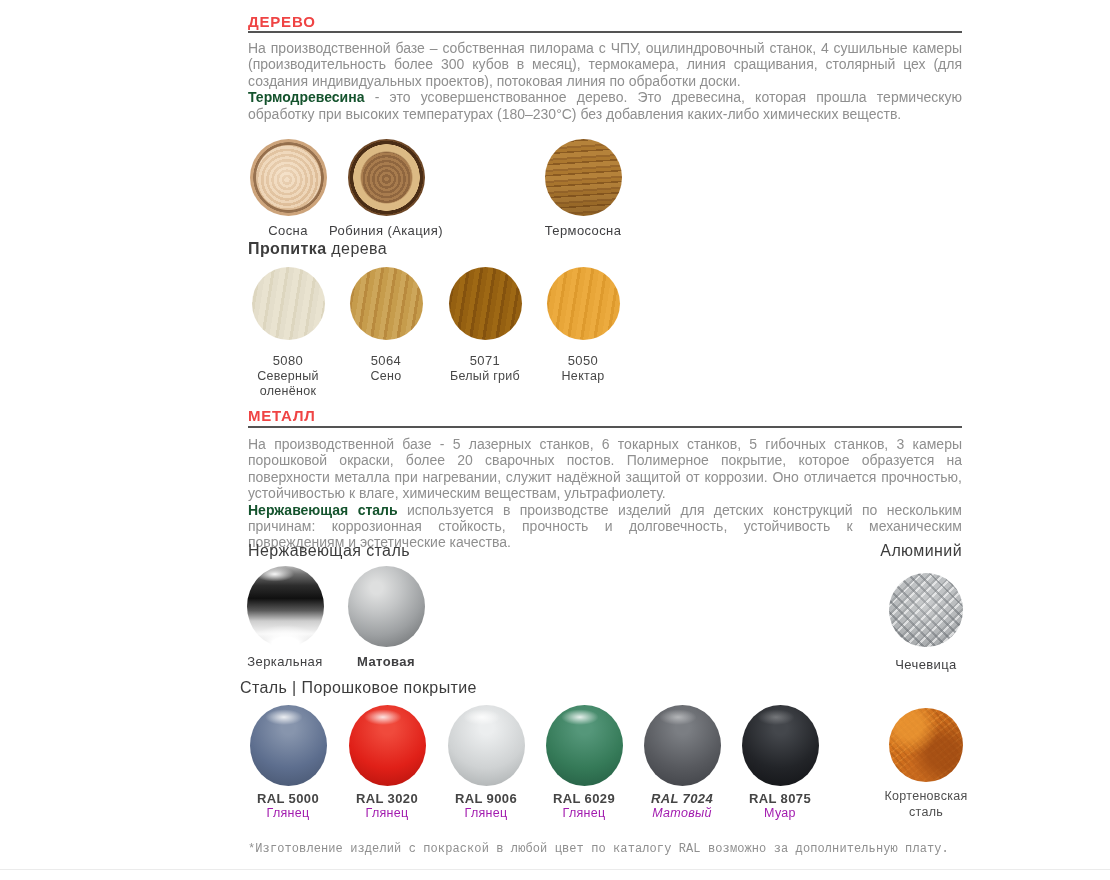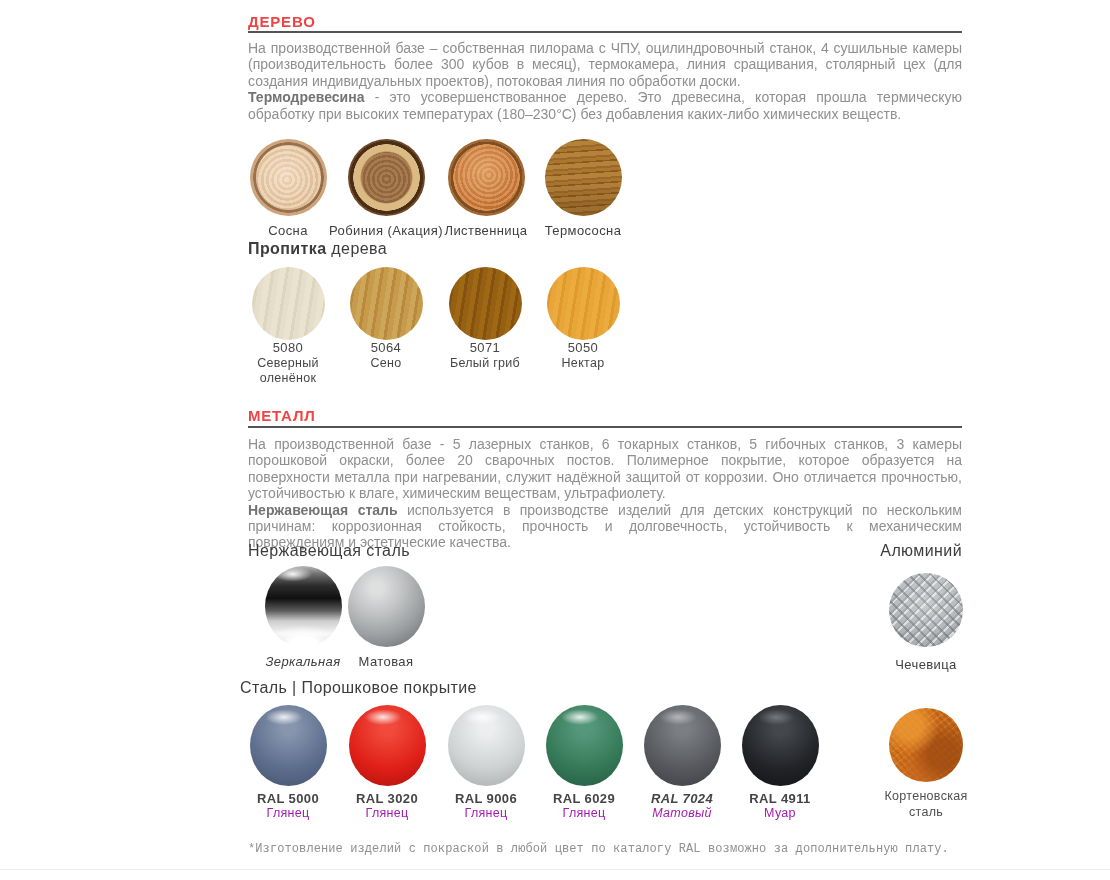--- a/index.html
+++ b/index.html
@@ -7,35 +7,35 @@
         font-family:"Liberation Sans",sans-serif;}
   .abs{position:absolute;}
 
   
   .sec-title{font-size:15px;font-weight:bold;color:#ef4444;letter-spacing:.8px;}
   .rule{height:2px;background:#545454;}
 
   
   .copy{width:714px;font-size:14px;line-height:16.4px;color:#8f8f8f;text-align:justify;}
   .copy p{margin:0;}
-  .copy .lead{font-weight:bold;color:#737373;}
+  .copy .lead{font-weight:bold;color:#14532d;}
 
   
   .sub-title{font-size:16px;color:#3c3c3c;letter-spacing:.4px;}
   .sub-title .lead{font-weight:600;}
 
   
   .swatch{position:absolute;width:110px;text-align:center;}
   .disc{border-radius:50%;margin:0 auto;}
   .d77{width:77px;height:77px;}
   .d73{width:73px;height:73px;}
   .d74{width:74px;height:74px;}
   .sphere{width:77px;height:81px;border-radius:50%;margin:0 auto;}
   .sw-label{margin-top:7px;font-size:13px;color:#3f3f41;letter-spacing:.4px;}
-  .code-label{margin-top:0;font-size:13px;color:#474747;letter-spacing:.4px;line-height:15.5px;}
+  .code-label{margin-top:13px;font-size:13px;color:#474747;letter-spacing:.4px;line-height:15.5px;}
   .name-label{font-size:12.5px;color:#474747;letter-spacing:.3px;line-height:15.5px;width:94px;margin:0 auto;}
   .ral-code{margin-top:5px;font-size:13px;font-weight:600;color:#454545;letter-spacing:.4px;}
   .ral-finish{font-size:12.5px;color:#a21caf;letter-spacing:.3px;}
   .corten-name{margin-top:7px;font-size:12.5px;color:#4f4f4f;letter-spacing:.3px;line-height:15.5px;width:104px;margin-left:auto;margin-right:auto;}
 
   
   .c-pine{background:
     radial-gradient(circle at 50% 50%, rgba(0,0,0,0) 0 32px, rgba(130,90,55,.8) 33px 35px, #cda47b 35.5px),
     radial-gradient(circle at 45% 45%, rgba(255,244,228,.45), rgba(0,0,0,0) 62%),
     repeating-radial-gradient(circle at 48% 53%, #ecd2b3 0 2.6px, #dcba94 2.6px 5.2px);}
@@ -105,24 +105,20 @@
   </div>
 
   <div class="swatch" style="left:331px;top:139px;">
     <div class="disc d77 c-robinia"></div>
     <div class="sw-label" style="width:130px;margin-left:-10px;">Робиния (Акация)</div>
   </div>
   <div class="swatch" style="left:233px;top:139px;">
     <div class="disc d77 c-pine"></div>
     <div class="sw-label">Сосна</div>
   </div>
-  <div class="swatch" style="left:431px;top:139px;">
-    <div class="disc d77 c-larch"></div>
-    <div class="sw-label">Лиственница</div>
-  </div>
   <div class="swatch" style="left:528px;top:139px;">
     <div class="disc d77 c-thermo"></div>
     <div class="sw-label">Термососна</div>
   </div>
 
   <div class="abs sub-title" style="left:248px;top:240px;"><span class="lead">Пропитка</span><span> дерева</span></div>
 
   <div class="swatch" style="left:233px;top:267px;">
     <div class="disc d73 c-5080"></div>
     <div class="code-label">5080</div>
@@ -148,25 +144,25 @@
   <div class="abs rule" style="left:248px;top:426px;width:714px;"></div>
 
   <div class="abs copy" style="left:248px;top:436px;">
     <p>На производственной базе - 5 лазерных станков, 6 токарных станков, 5 гибочных станков, 3 камеры порошковой окраски, более 20 сварочных постов. Полимерное покрытие, которое образуется на поверхности металла при нагревании, служит надёжной защитой от коррозии. Оно отличается прочностью, устойчивостью к влаге, химическим веществам, ультрафиолету.</p>
     <p><span class="lead">Нержавеющая сталь</span><span> используется в производстве изделий для детских конструкций по нескольким причинам: коррозионная стойкость, прочность и долговечность, устойчивость к механическим повреждениям и эстетические качества.</span></p>
   </div>
 
   <div class="abs sub-title" style="left:248px;top:542px;">Нержавеющая сталь</div>
   <div class="abs sub-title" style="left:248px;top:542px;width:714px;text-align:right;">Алюминий</div>
 
-  <div class="swatch" style="left:248px;top:566px;font-style:italic;">
+  <div class="swatch" style="left:230px;top:566px;">
     <div class="sphere c-mirror"></div>
     <div class="sw-label">Зеркальная</div>
   </div>
-  <div class="swatch" style="left:331px;top:566px;">
+  <div class="swatch" style="left:331px;top:566px;font-weight:bold;">
     <div class="sphere c-matte"></div>
     <div class="sw-label">Матовая</div>
   </div>
 
   <div class="swatch" style="left:871px;top:573px;">
     <div class="disc d74 c-checker"></div>
     <div class="sw-label" style="margin-top:10px;">Чечевица</div>
   </div>
 
   <div class="abs sub-title" style="left:240px;top:679px;">Сталь | Порошковое покрытие</div>
@@ -191,21 +187,21 @@
     <div class="ral-code">RAL 6029</div>
     <div class="ral-finish">Глянец</div>
   </div>
   <div class="swatch" style="left:627px;top:705px;font-style:italic;">
     <div class="sphere ral c-ral7024"></div>
     <div class="ral-code">RAL 7024</div>
     <div class="ral-finish">Матовый</div>
   </div>
   <div class="swatch" style="left:725px;top:705px;">
     <div class="sphere ral c-ral9011"></div>
-    <div class="ral-code">RAL 4911</div>
+    <div class="ral-code">RAL 8075</div>
     <div class="ral-finish">Муар</div>
   </div>
 
   <div class="swatch" style="left:871px;top:708px;">
     <div class="disc d74 c-corten"></div>
     <div class="corten-name">Кортеновская сталь</div>
   </div>
 
   <div class="abs footer-note" style="left:248px;top:842px;">*Изготовление изделий с покраской в любой цвет по каталогу RAL возможно за дополнительную плату.</div>
 

